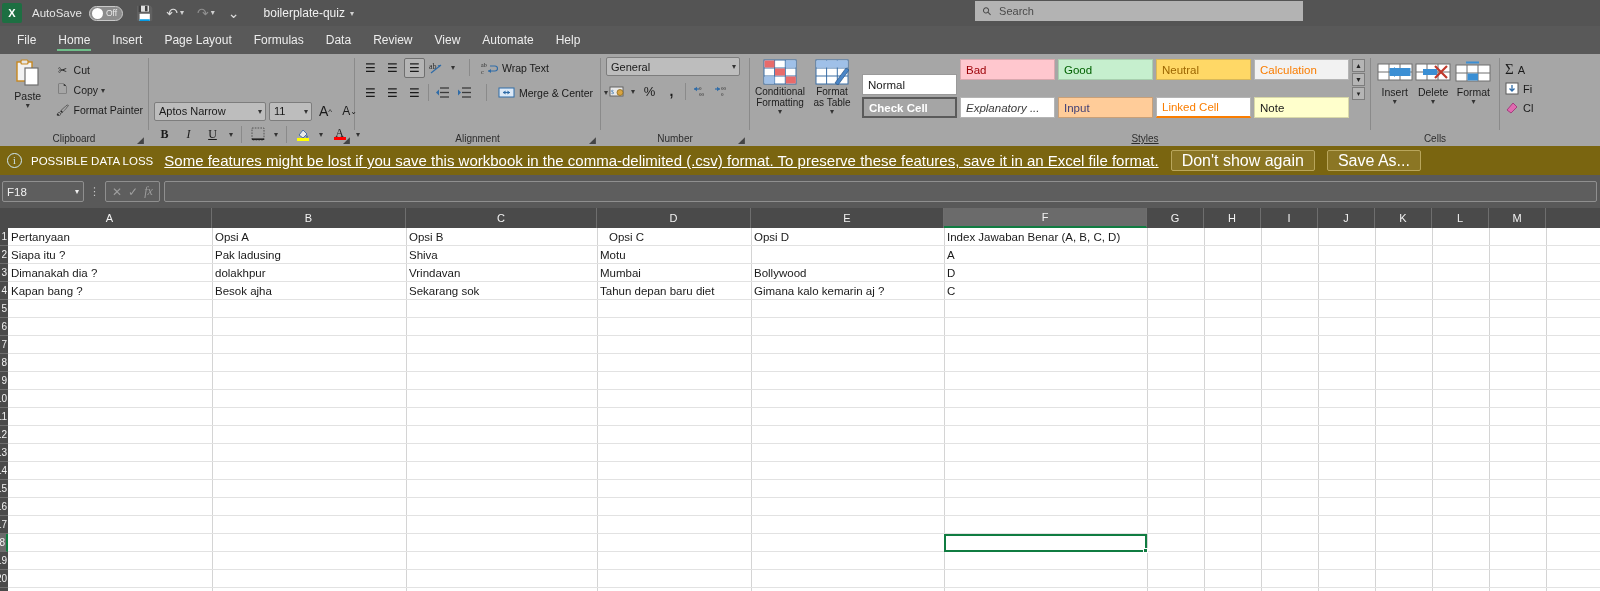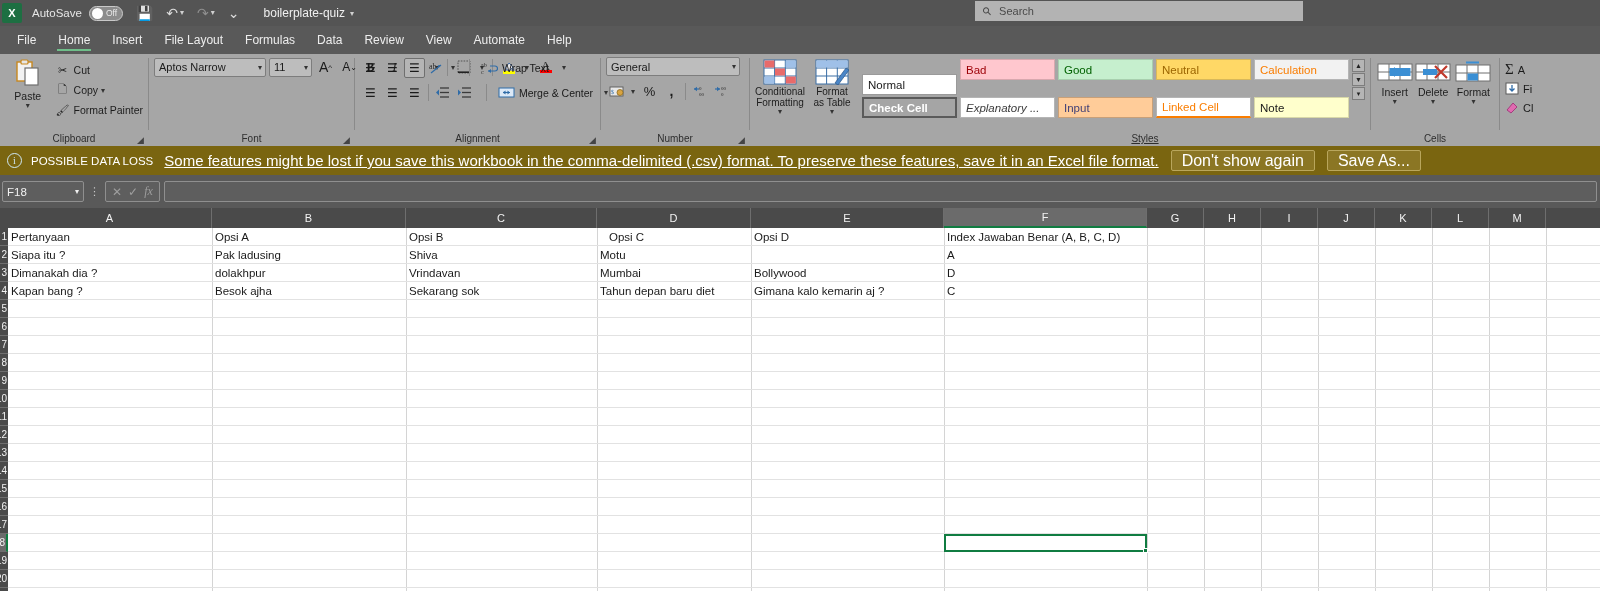--- a/index.html
+++ b/index.html
@@ -249,21 +249,21 @@
   <div id="searchbox">
     <span class="sicon">⚲</span>
     <span class="stext">Search</span>
   </div>
 </div>
 
 <div id="tabstrip">
   <div class="tab">File</div>
   <div class="tab active">Home</div>
   <div class="tab">Insert</div>
-  <div class="tab">File Layout</div>
+  <div class="tab">Page Layout</div>
   <div class="tab">Formulas</div>
   <div class="tab">Data</div>
   <div class="tab">Review</div>
   <div class="tab">View</div>
   <div class="tab">Automate</div>
   <div class="tab">Help</div>
 </div>
 
 <div id="ribbon">
 
@@ -293,21 +293,21 @@
           <span>Format Painter</span>
         </div>
       </div>
     </div>
     <div class="grp-title">Clipboard</div>
     <div class="dlg">◢</div>
   </div>
   <div class="grp-sep"></div>
 
   <div class="grp" style="width:205px;">
-    <div class="grp-body" style="flex-direction:row;">
+    <div class="grp-body" style="flex-direction:column;margin-top:44px;">
       <div class="fontrow" style="margin-bottom:3px;">
         <div class="combo" style="width:112px;">
           <span class="cv">Aptos Narrow</span>
           <span class="ca">▾</span>
         </div>
         <div class="combo" style="width:43px;">
           <span class="cv">11</span>
           <span class="ca">▾</span>
         </div>
         <div class="iconbtn" style="font-size:14px;">

